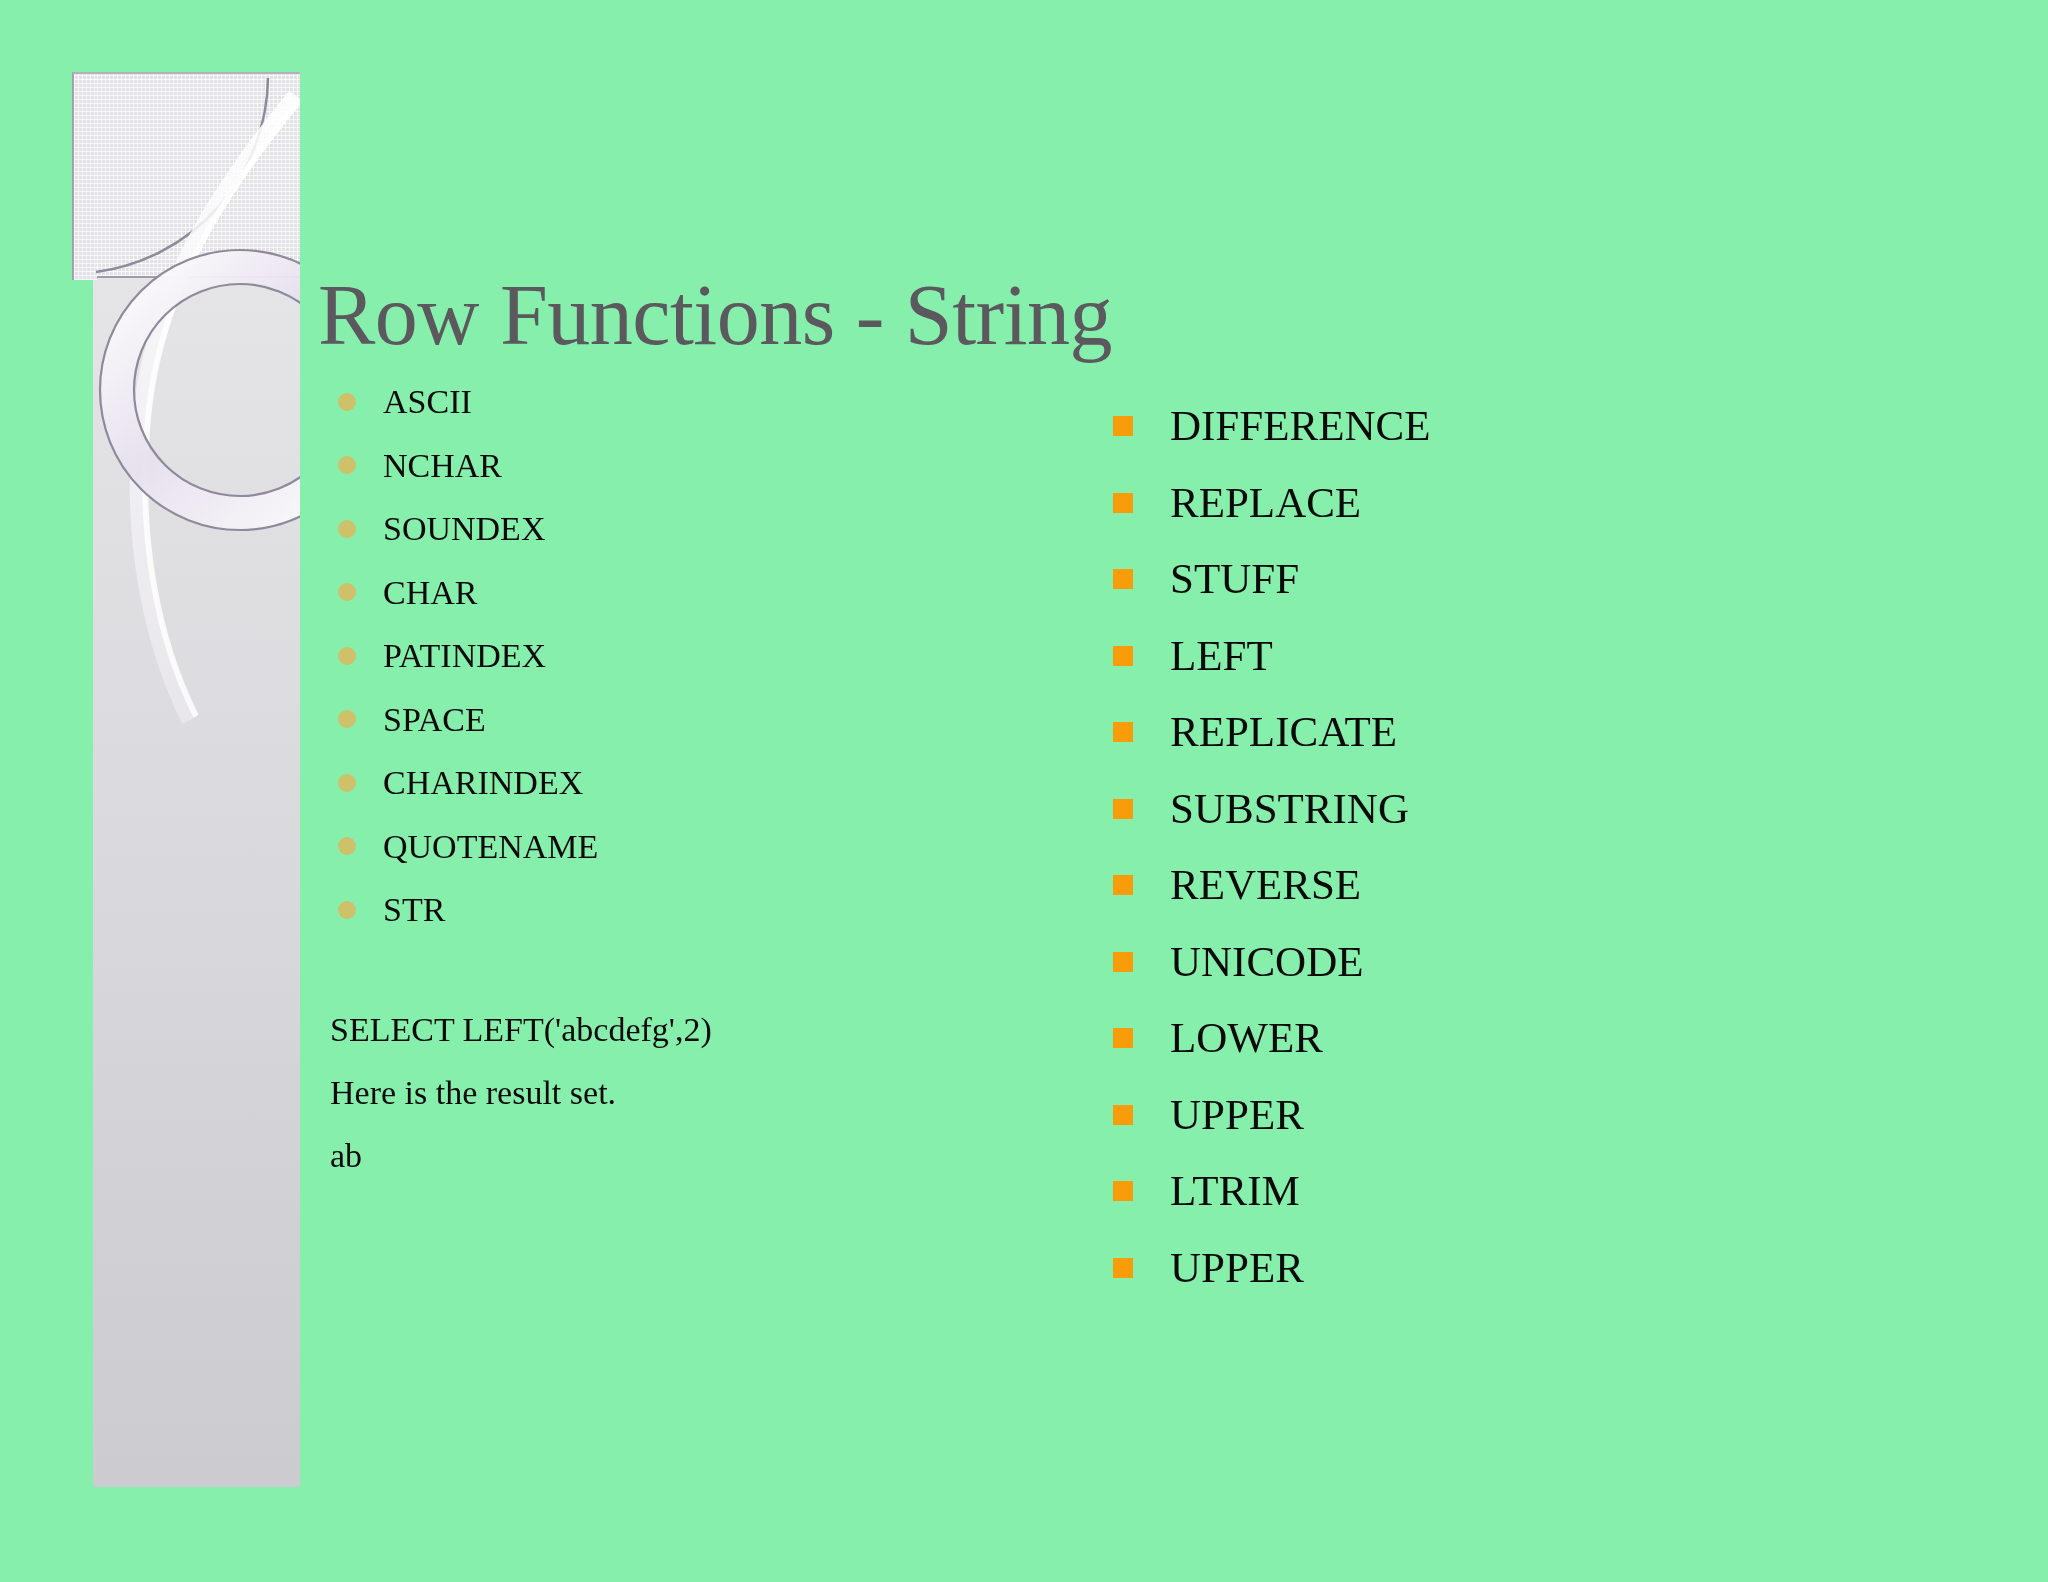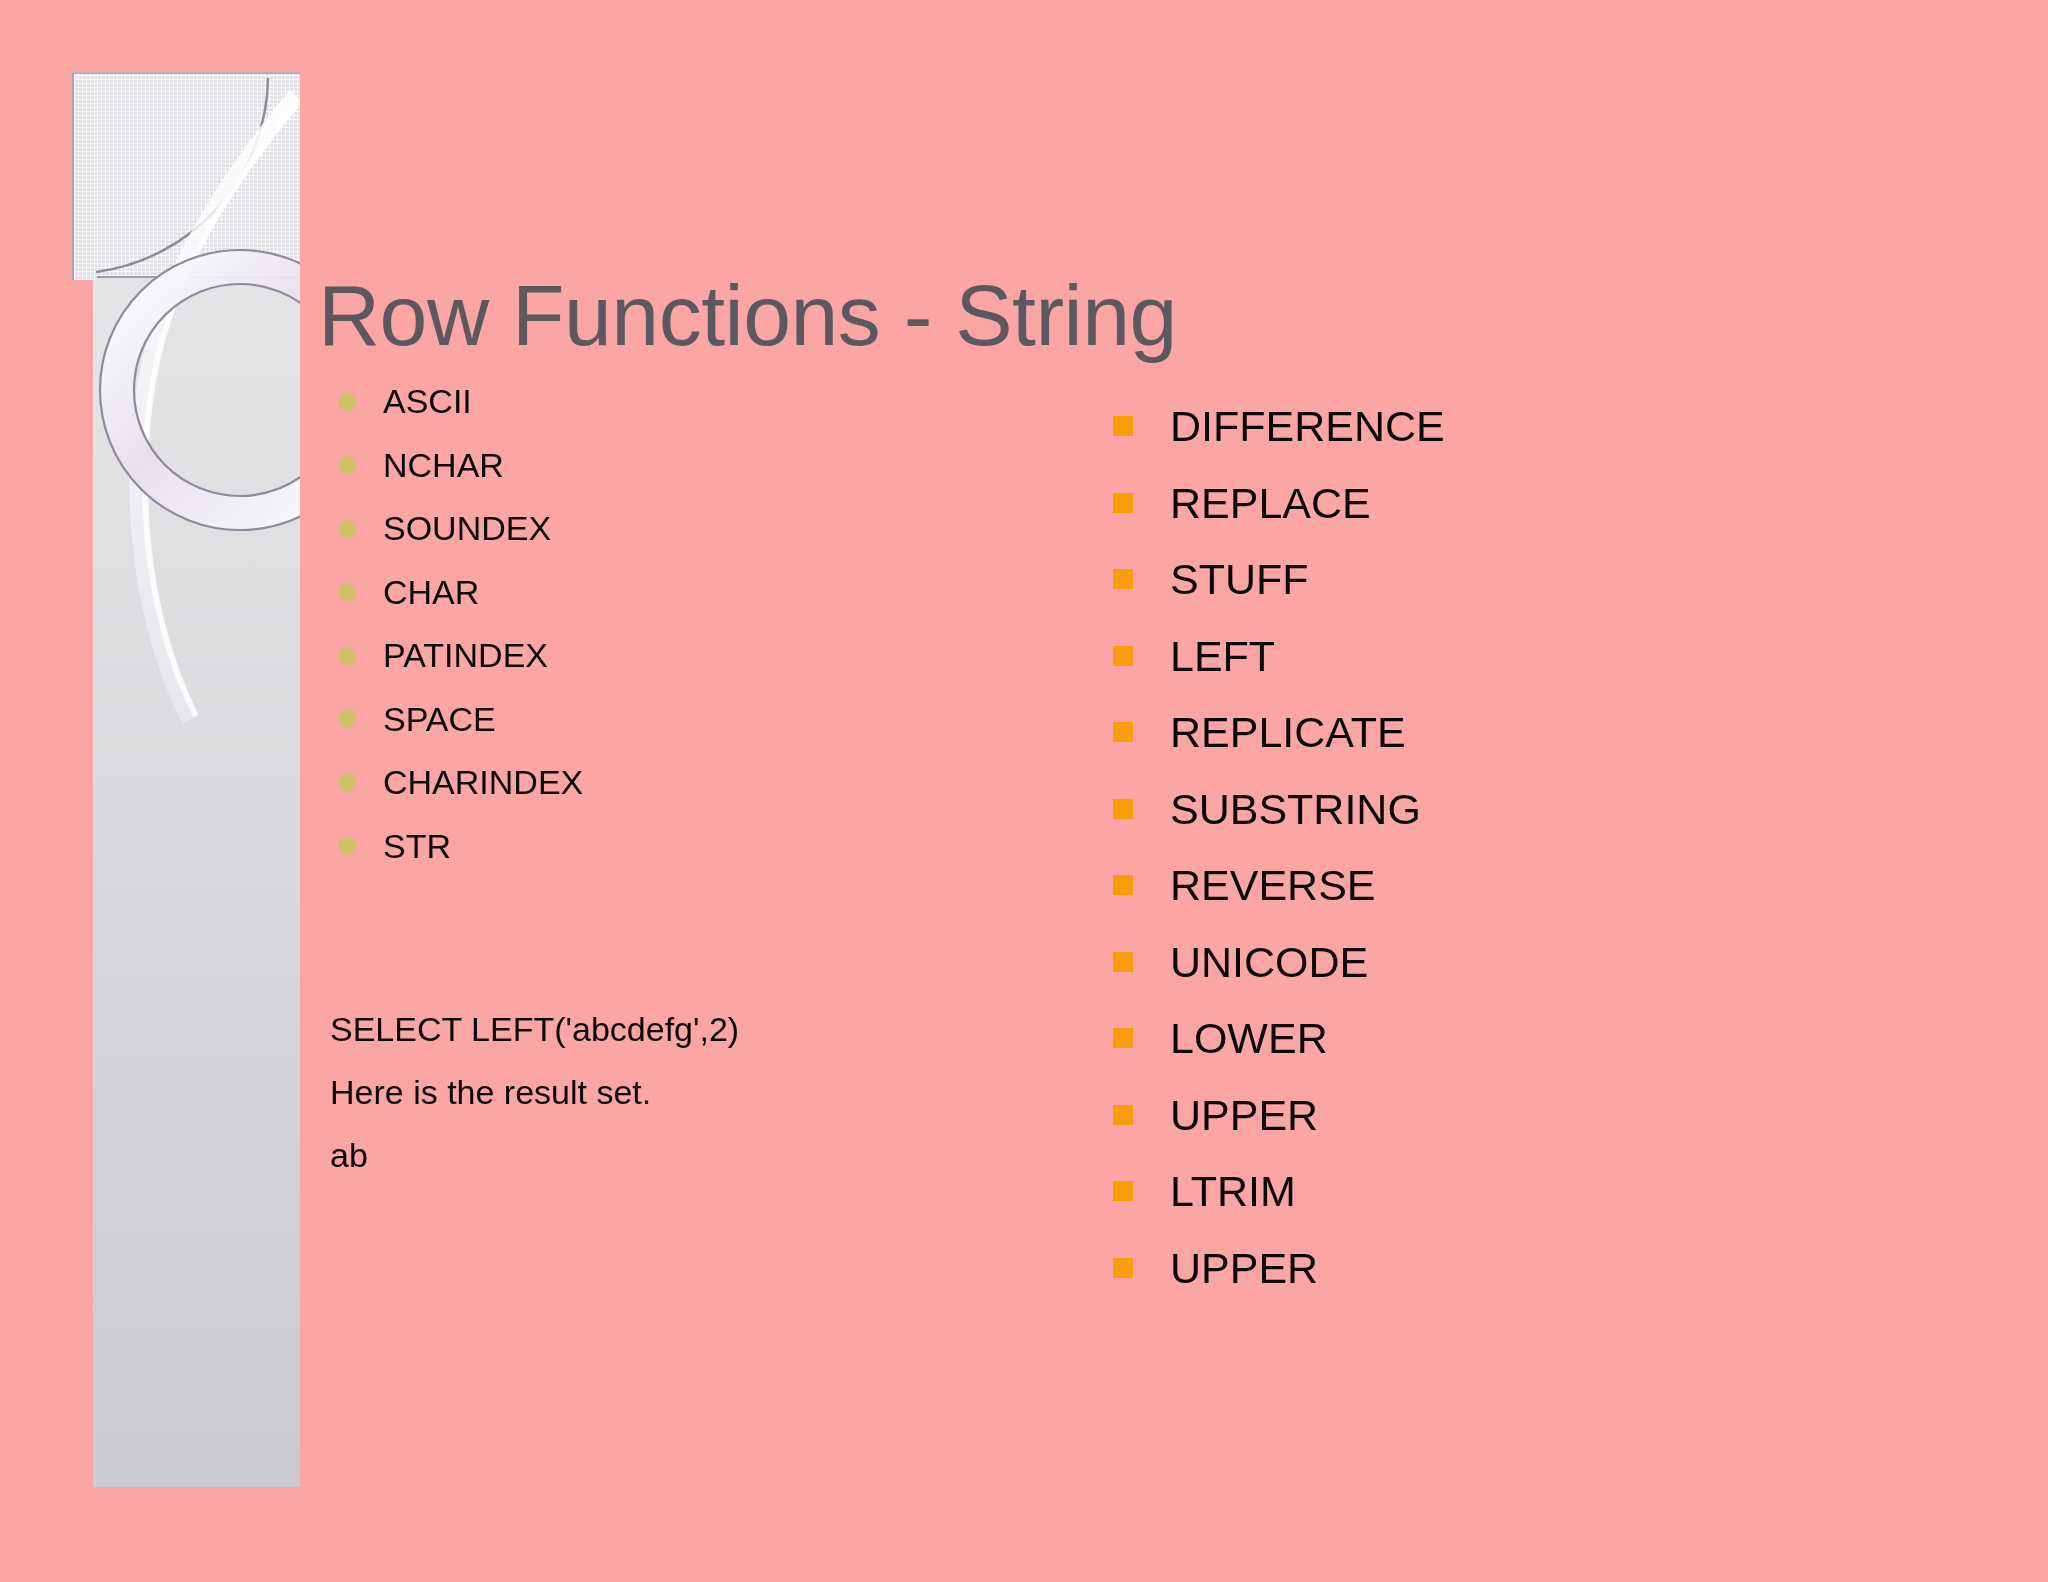--- a/index.html
+++ b/index.html
@@ -12,21 +12,22 @@
     height: 1582px;
     position: relative;
     overflow: hidden;
     font-family: "Liberation Sans", sans-serif;
     -webkit-font-smoothing: antialiased;
   }
 
   .slide {
     position: absolute;
     inset: 0;
-    background: #fca5a5;
+    background: #86efac;
+    font-family: Liberation Serif, serif;
   }
 
   
   .deco-panel {
     position: absolute;
     left: 93px;
     top: 72px;
     width: 207px;
     height: 1415px;
     overflow: hidden;
@@ -233,20 +234,24 @@
       <li>
         <span class="bullet-dot"></span>
         <span>SPACE</span>
       </li>
       <li>
         <span class="bullet-dot"></span>
         <span>CHARINDEX</span>
       </li>
       <li>
         <span class="bullet-dot"></span>
+        <span>QUOTENAME</span>
+      </li>
+      <li>
+        <span class="bullet-dot"></span>
         <span>STR</span>
       </li>
     </ul>
   </div>
 
   <div class="example">
     <div>SELECT LEFT('abcdefg',2)</div>
     <div>Here is the result set.</div>
     <div>ab</div>
   </div>

